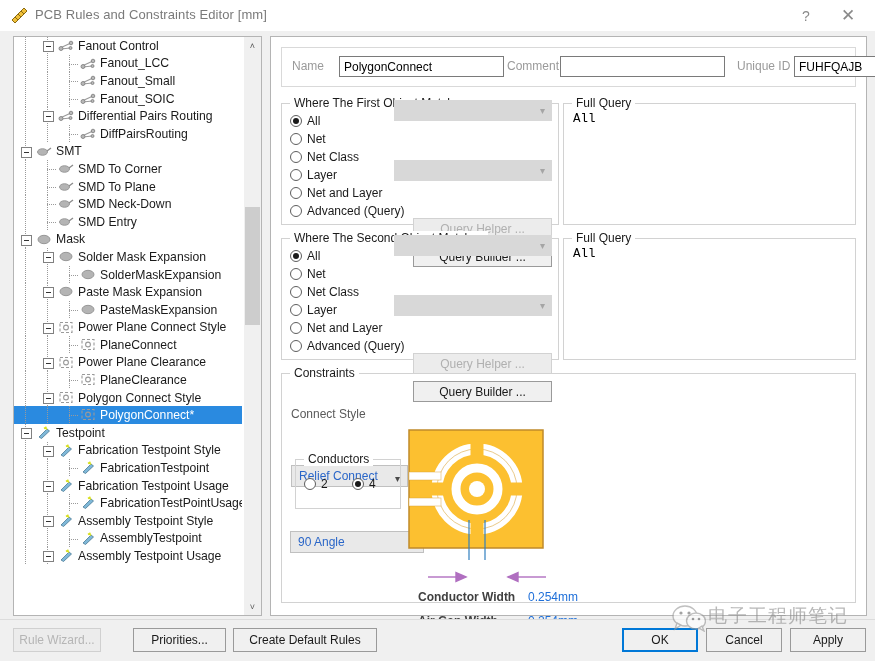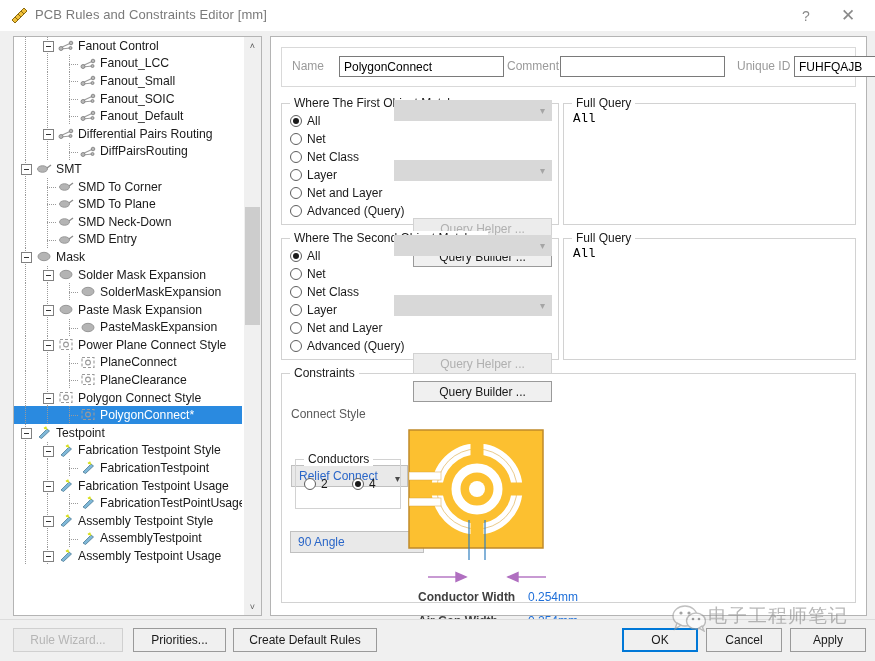--- a/index.html
+++ b/index.html
@@ -358,56 +358,42 @@
               <line x1="3" y1="10" x2="12" y2="9" stroke="#9a9a9a" stroke-width="1.2"></line>
               <circle cx="3" cy="9.5" r="2" fill="#b8b8b8" stroke="#7a7a7a" stroke-width=".8"></circle>
               <circle cx="13" cy="4" r="1.8" fill="#b8b8b8" stroke="#7a7a7a" stroke-width=".8"></circle>
               <circle cx="12.5" cy="9" r="1.5" fill="#b8b8b8" stroke="#7a7a7a" stroke-width=".8"></circle>
             </svg>
             <span class="lbl" style="margin-left: 83px;">Fanout_SOIC</span>
           </div>
           <div class="tree-row">
             <div class="dotline-v" style="left: 11px; top: 0px; height: 17.6px;"></div>
             <div class="dotline-v" style="left: 33px; top: 0px; height: 17.6px;"></div>
-            <div class="dotline-v" style="left: 55px; top: 0px; height: 17.6px;"></div>
-            <div class="dotline-h" style="left: 55px; top: 9px; width: 9px;"></div>
-            <svg viewBox="0 0 16 13" class="ticon" style="left: 66px; top: 2px;">
+            <div class="expander" style="left: 29px; top: 4px;"></div>
+            <svg viewBox="0 0 16 13" class="ticon" style="left: 44px; top: 2px;">
               <line x1="2" y1="9" x2="13" y2="4" stroke="#9a9a9a" stroke-width="1.2"></line>
               <line x1="3" y1="10" x2="12" y2="9" stroke="#9a9a9a" stroke-width="1.2"></line>
               <circle cx="3" cy="9.5" r="2" fill="#b8b8b8" stroke="#7a7a7a" stroke-width=".8"></circle>
               <circle cx="13" cy="4" r="1.8" fill="#b8b8b8" stroke="#7a7a7a" stroke-width=".8"></circle>
               <circle cx="12.5" cy="9" r="1.5" fill="#b8b8b8" stroke="#7a7a7a" stroke-width=".8"></circle>
             </svg>
-            <span class="lbl" style="margin-left: 83px;">Fanout_Default</span>
-          </div>
-          <div class="tree-row">
-            <div class="dotline-v" style="left: 11px; top: 0px; height: 17.6px;"></div>
-            <div class="dotline-v" style="left: 33px; top: 0px; height: 17.6px;"></div>
-            <div class="expander" style="left: 29px; top: 4px;"></div>
-            <svg viewBox="0 0 16 13" class="ticon" style="left: 44px; top: 2px;">
+            <span class="lbl" style="margin-left: 61px;">Differential Pairs Routing</span>
+          </div>
+          <div class="tree-row">
+            <div class="dotline-v" style="left: 11px; top: 0px; height: 17.6px;"></div>
+            <div class="dotline-v" style="left: 33px; top: 0px; height: 17.6px;"></div>
+            <div class="dotline-v" style="left: 55px; top: 0px; height: 17.6px;"></div>
+            <div class="dotline-h" style="left: 55px; top: 9px; width: 9px;"></div>
+            <svg viewBox="0 0 16 13" class="ticon" style="left: 66px; top: 2px;">
               <line x1="2" y1="9" x2="13" y2="4" stroke="#9a9a9a" stroke-width="1.2"></line>
               <line x1="3" y1="10" x2="12" y2="9" stroke="#9a9a9a" stroke-width="1.2"></line>
               <circle cx="3" cy="9.5" r="2" fill="#b8b8b8" stroke="#7a7a7a" stroke-width=".8"></circle>
               <circle cx="13" cy="4" r="1.8" fill="#b8b8b8" stroke="#7a7a7a" stroke-width=".8"></circle>
               <circle cx="12.5" cy="9" r="1.5" fill="#b8b8b8" stroke="#7a7a7a" stroke-width=".8"></circle>
             </svg>
-            <span class="lbl" style="margin-left: 61px;">Differential Pairs Routing</span>
-          </div>
-          <div class="tree-row">
-            <div class="dotline-v" style="left: 11px; top: 0px; height: 17.6px;"></div>
-            <div class="dotline-v" style="left: 33px; top: 0px; height: 17.6px;"></div>
-            <div class="dotline-v" style="left: 55px; top: 0px; height: 17.6px;"></div>
-            <div class="dotline-h" style="left: 55px; top: 9px; width: 9px;"></div>
-            <svg viewBox="0 0 16 13" class="ticon" style="left: 66px; top: 2px;">
-              <line x1="2" y1="9" x2="13" y2="4" stroke="#9a9a9a" stroke-width="1.2"></line>
-              <line x1="3" y1="10" x2="12" y2="9" stroke="#9a9a9a" stroke-width="1.2"></line>
-              <circle cx="3" cy="9.5" r="2" fill="#b8b8b8" stroke="#7a7a7a" stroke-width=".8"></circle>
-              <circle cx="13" cy="4" r="1.8" fill="#b8b8b8" stroke="#7a7a7a" stroke-width=".8"></circle>
-              <circle cx="12.5" cy="9" r="1.5" fill="#b8b8b8" stroke="#7a7a7a" stroke-width=".8"></circle>
-            </svg>
             <span class="lbl" style="margin-left: 83px;">DiffPairsRouting</span>
           </div>
           <div class="tree-row">
             <div class="dotline-v" style="left: 11px; top: 0px; height: 17.6px;"></div>
             <div class="expander" style="left: 7px; top: 4px;"></div>
             <svg viewBox="0 0 16 13" class="ticon" style="left: 22px; top: 2px;">
               <ellipse cx="6.5" cy="7" rx="5" ry="3.3" fill="#b4b4b4" stroke="#8a8a8a" stroke-width=".8"></ellipse>
               <path d="M11 6 L15 3" stroke="#8a8a8a" stroke-width="1.3" fill="none"></path>
             </svg>
             <span class="lbl" style="margin-left: 39px;">SMT</span>
@@ -511,20 +497,30 @@
           <div class="tree-row">
             <div class="dotline-v" style="left: 11px; top: 0px; height: 17.6px;"></div>
             <div class="dotline-v" style="left: 33px; top: 0px; height: 17.6px;"></div>
             <div class="dotline-v" style="left: 55px; top: 0px; height: 17.6px;"></div>
             <div class="dotline-h" style="left: 55px; top: 9px; width: 9px;"></div>
             <svg viewBox="0 0 16 13" class="ticon" style="left: 66px; top: 2px;">
               <rect x="2" y="1.5" width="12" height="10" fill="none" stroke="#9a9a9a" stroke-width="1.1" stroke-dasharray="3 2"></rect>
               <circle cx="8" cy="6.5" r="2.4" fill="none" stroke="#9a9a9a" stroke-width="1.1"></circle>
             </svg>
             <span class="lbl" style="margin-left: 83px;">PlaneConnect</span>
+          </div>
+          <div class="tree-row">
+            <div class="dotline-v" style="left: 11px; top: 0px; height: 17.6px;"></div>
+            <div class="dotline-v" style="left: 33px; top: 0px; height: 17.6px;"></div>
+            <div class="expander" style="left: 29px; top: 4px;"></div>
+            <svg viewBox="0 0 16 13" class="ticon" style="left: 44px; top: 2px;">
+              <rect x="2" y="1.5" width="12" height="10" fill="none" stroke="#9a9a9a" stroke-width="1.1" stroke-dasharray="3 2"></rect>
+              <circle cx="8" cy="6.5" r="2.4" fill="none" stroke="#9a9a9a" stroke-width="1.1"></circle>
+            </svg>
+            <span class="lbl" style="margin-left: 61px;">Power Plane Clearance</span>
           </div>
           <div class="tree-row">
             <div class="dotline-v" style="left: 11px; top: 0px; height: 17.6px;"></div>
             <div class="dotline-v" style="left: 33px; top: 0px; height: 17.6px;"></div>
             <div class="dotline-v" style="left: 55px; top: 0px; height: 17.6px;"></div>
             <div class="dotline-h" style="left: 55px; top: 9px; width: 9px;"></div>
             <svg viewBox="0 0 16 13" class="ticon" style="left: 66px; top: 2px;">
               <rect x="2" y="1.5" width="12" height="10" fill="none" stroke="#9a9a9a" stroke-width="1.1" stroke-dasharray="3 2"></rect>
               <circle cx="8" cy="6.5" r="2.4" fill="none" stroke="#9a9a9a" stroke-width="1.1"></circle>
             </svg>
@@ -812,21 +808,21 @@
       </g>
     </svg>
 
     <div class="dim-label" style="left:418px; top:559px;">Conductor Width</div>
     <div class="val-blue" style="left:528px; top:559px;">0.254mm</div>
     <div class="dim-label" style="left:418px; top:583px;">Air Gap Width</div>
     <div class="val-blue" style="left:528px; top:583px;">0.254mm</div>
   </div>
 
   <div class="footer"></div>
-  <div class="fbtn disabled" style="left:13px; width:110px;">
+  <div class="fbtn disabled" style="left:13px; width:88px;">
       <span>Rule Wizard...</span>
     </div>
   <div class="fbtn" style="left:133px; width:93px;">
       <span>Priorities...</span>
     </div>
   <div class="fbtn" style="left:233px; width:144px;">
       <span>Create Default Rules</span>
     </div>
   <div class="fbtn focus" style="left:622px; width:76px;">
       <span>OK</span>

